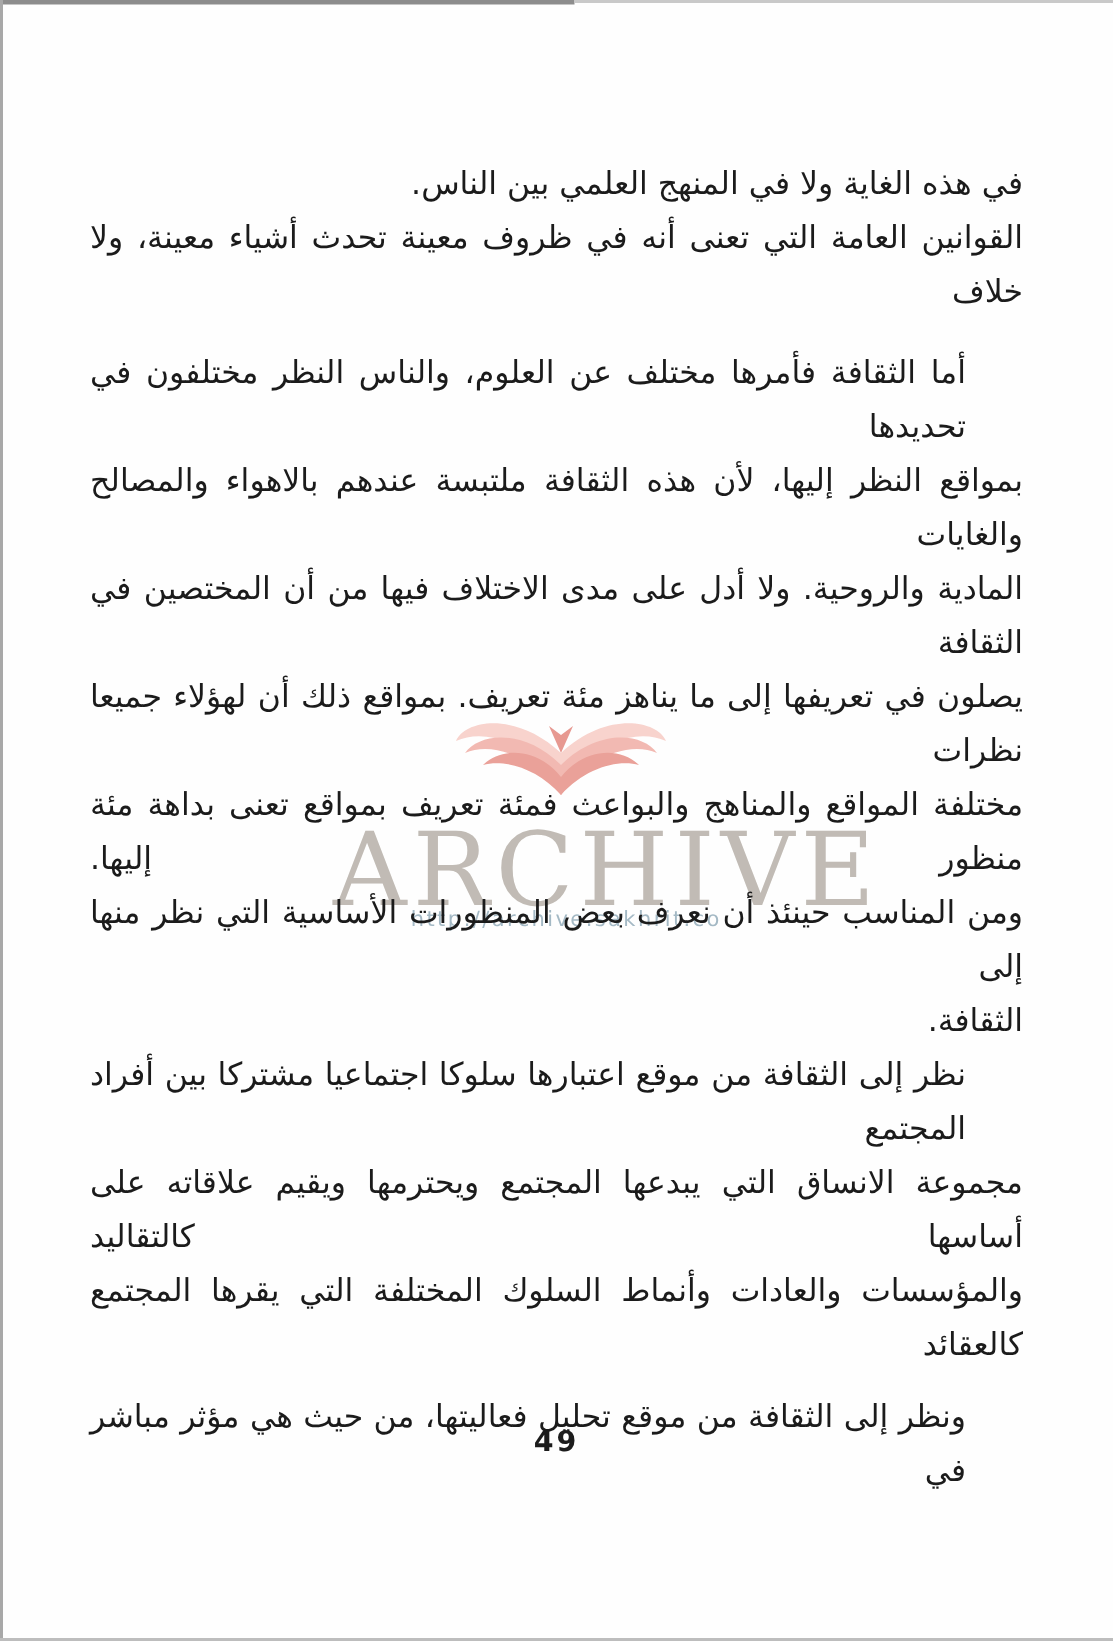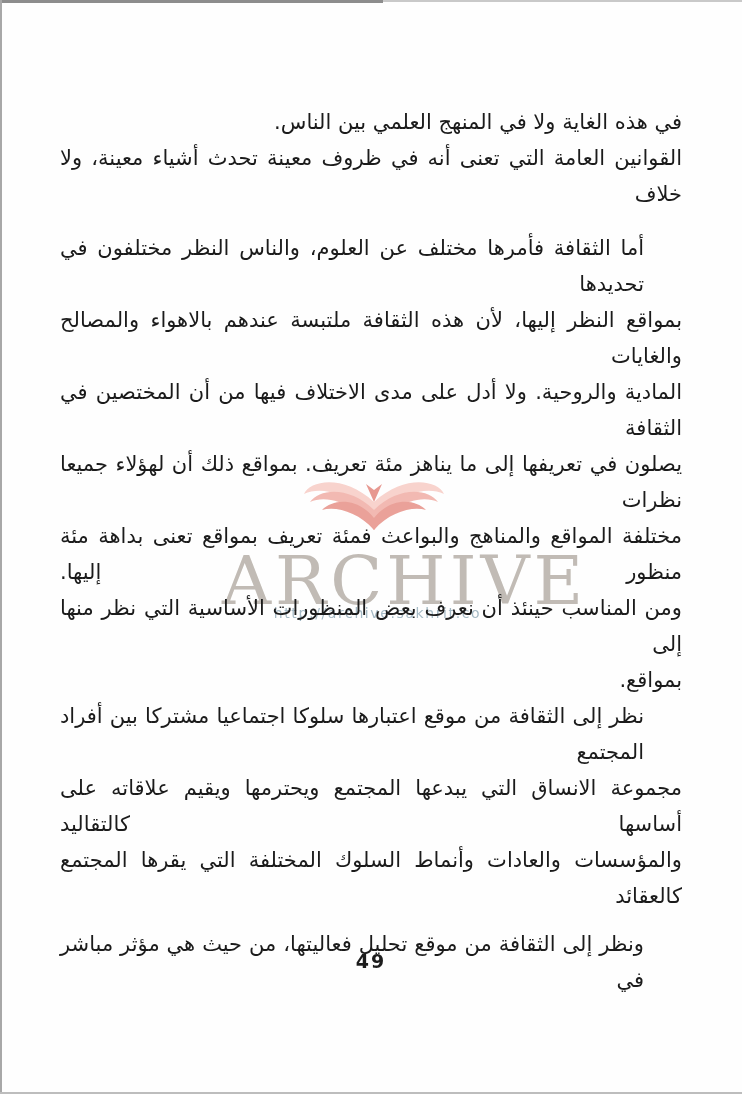--- a/index.html
+++ b/index.html
@@ -139,21 +139,21 @@
         <div class="line last">في هذه الغاية ولا في المنهج العلمي بين الناس.</div>
         <div class="line first">القوانين العامة التي تعنى أنه في ظروف معينة تحدث أشياء معينة، ولا خلاف</div>
       </div>
       <div class="paragraph indent gap-none">
         <div class="line first">أما الثقافة فأمرها مختلف عن العلوم، والناس النظر مختلفون في تحديدها</div>
         <div class="line">بمواقع النظر إليها، لأن هذه الثقافة ملتبسة عندهم بالاهواء والمصالح والغايات</div>
         <div class="line">المادية والروحية. ولا أدل على مدى الاختلاف فيها من أن المختصين في الثقافة</div>
         <div class="line">يصلون في تعريفها إلى ما يناهز مئة تعريف. بمواقع ذلك أن لهؤلاء جميعا نظرات</div>
         <div class="line">مختلفة المواقع والمناهج والبواعث فمئة تعريف بمواقع تعنى بداهة مئة منظور إليها.</div>
         <div class="line">ومن المناسب حينئذ أن نعرف بعض المنظورات الأساسية التي نظر منها إلى</div>
-        <div class="line last">بمواقع.</div>
+        <div class="line last">الثقافة.</div>
       </div>
       <div class="paragraph indent">
         <div class="line first">نظر إلى الثقافة من موقع اعتبارها سلوكا اجتماعيا مشتركا بين أفراد المجتمع</div>
         <div class="line">مجموعة الانساق التي يبدعها المجتمع ويحترمها ويقيم علاقاته على أساسها كالتقاليد</div>
         <div class="line">والمؤسسات والعادات وأنماط السلوك المختلفة التي يقرها المجتمع كالعقائد</div>
       </div>
       <div class="paragraph indent">
         <div class="line first">ونظر إلى الثقافة من موقع تحليل فعاليتها، من حيث هي مؤثر مباشر في</div>
       </div>
     </main>

